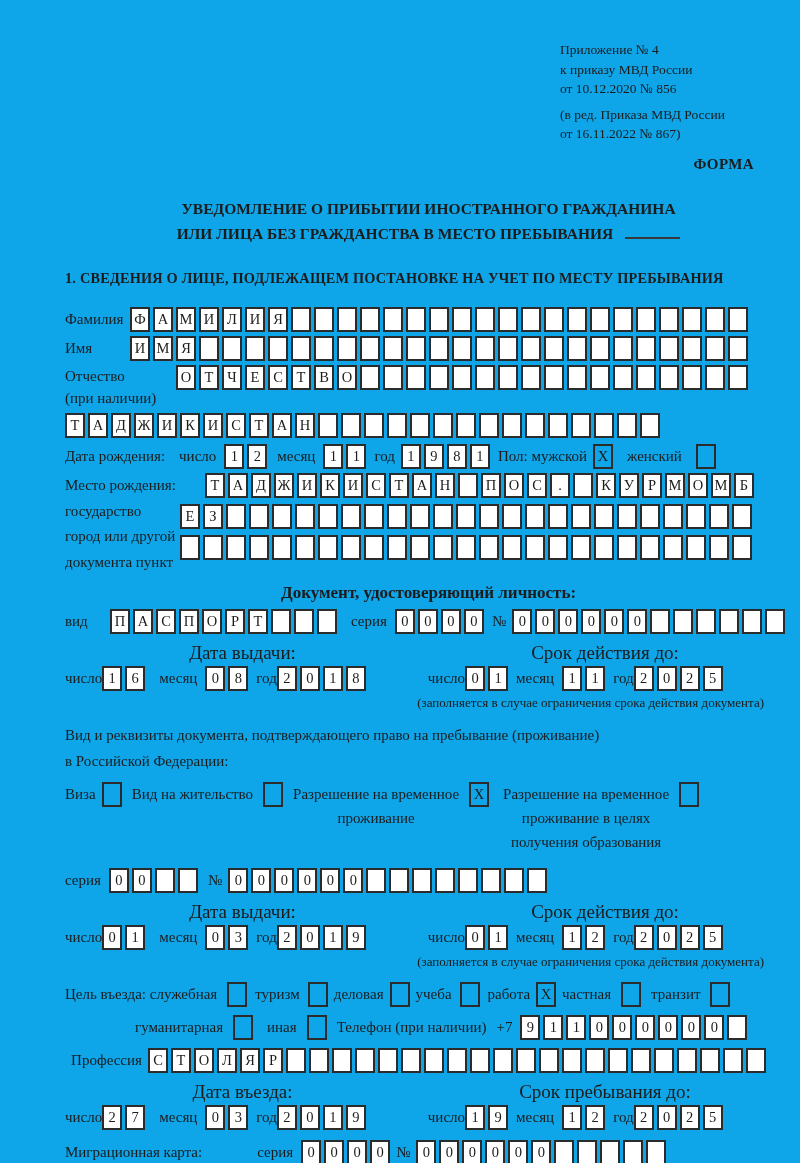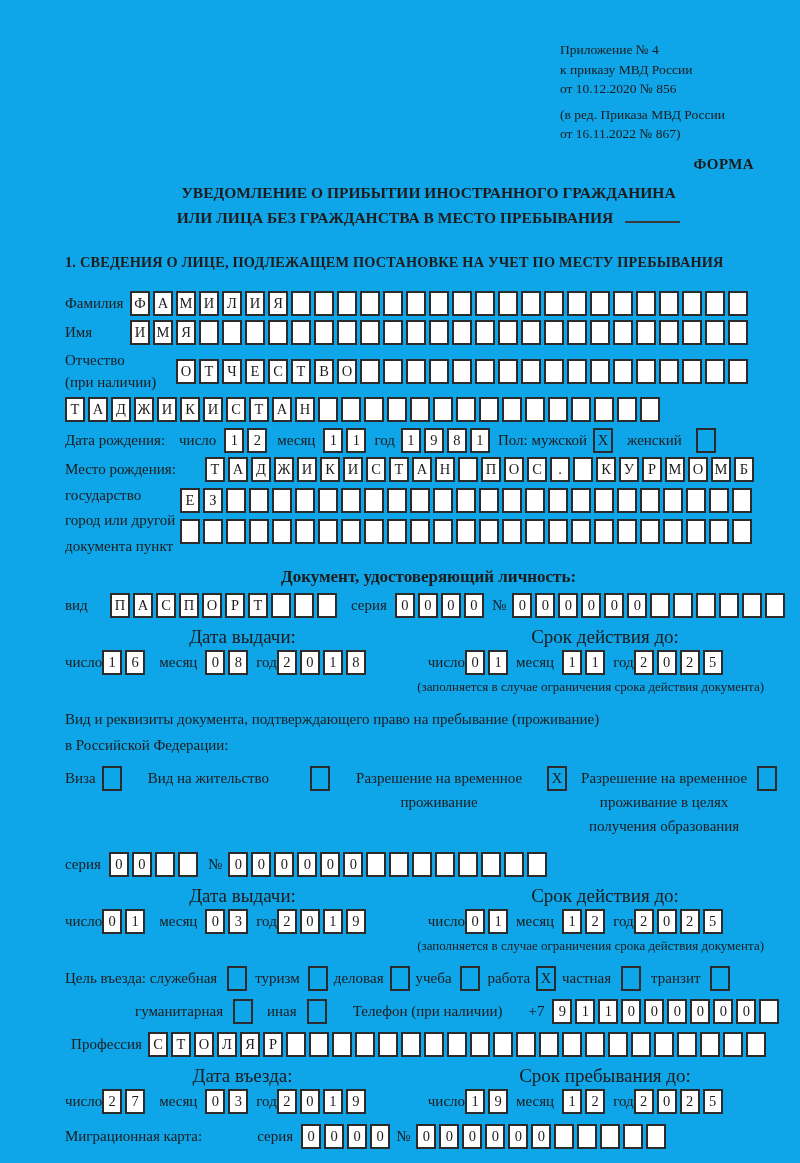--- a/index.html
+++ b/index.html
@@ -4,21 +4,21 @@
 <style>
   html,body{margin:0;padding:0;background:#ffffff;}
   body{width:800px;height:1163px;font-family:"Liberation Serif","DejaVu Serif",serif;color:#1c1c1c;}
   .page{box-sizing:border-box;width:800px;height:1163px;padding:40px 8px 0 65px;background:#0ea5e9;}
 
   
   .annex{margin-left:495px;font-size:13.5px;line-height:1.45;}
   .annex .sub{margin-top:6px;}
   .forma{font-weight:bold;font-size:15px;text-align:right;padding-right:38px;margin-top:12px;letter-spacing:.4px;}
 
-  .title{text-align:center;font-weight:bold;font-size:15.5px;line-height:1.6;margin:8px 0 0 0;}
+  .title{text-align:center;font-weight:bold;font-size:15.5px;line-height:1.6;margin:24px 0 0 0;}
   .uline{display:inline-block;width:55px;border-bottom:2.2px solid #3a3a3a;margin-left:12px;}
 
   .sec{font-weight:bold;font-size:14.3px;margin:24px 0 20px 0;letter-spacing:.2px;}
 
   
   .cells{display:inline-flex;gap:3px;vertical-align:middle;flex:0 0 auto;}
   .c{box-sizing:border-box;flex:0 0 20px;width:20px;height:25px;border:2px solid #2b2b2b;display:inline-flex;
      align-items:center;justify-content:center;font-size:14.5px;background:#fff;}
   .chk{display:inline-flex;box-sizing:border-box;width:20px;height:25px;border:2px solid #2b2b2b;
        align-items:center;justify-content:center;font-size:14.5px;vertical-align:middle;flex:0 0 auto;}
@@ -29,23 +29,23 @@
 
   .w65{flex:0 0 65px;}
   .w111{flex:0 0 111px;}
   .w100{flex:0 0 100px;}
   .w115{flex:0 0 115px;}
   .w83{flex:0 0 83px;text-align:center;}
   .ml6{margin-left:6px;}
   .ml8{margin-left:8px;}
   .ml10{margin-left:10px;}
   .ml14{margin-left:14px;}
-  .ml26{margin-left:26px;gap:15px;}
-
-  .twolabel{display:flex;align-items:center;margin-bottom:4px;}
+  .ml26{margin-left:10px;}
+
+  .twolabel{display:flex;align-items:flex-start;margin-bottom:4px;}
   .stack{line-height:22px;font-size:15px;}
 
   .center-bold{text-align:center;font-weight:bold;font-size:17px;margin:8px 0 6px 0;}
 
   .dhead{display:flex;font-size:19px;margin:8px 0 2px 0;}
   .dh1{width:355px;text-align:center;}
   .dh2{width:370px;text-align:center;}
   .dgroup{display:inline-flex;align-items:center;}
   .note{font-size:13px;text-align:right;padding-right:28px;margin:3px 0 12px 0;}
 

